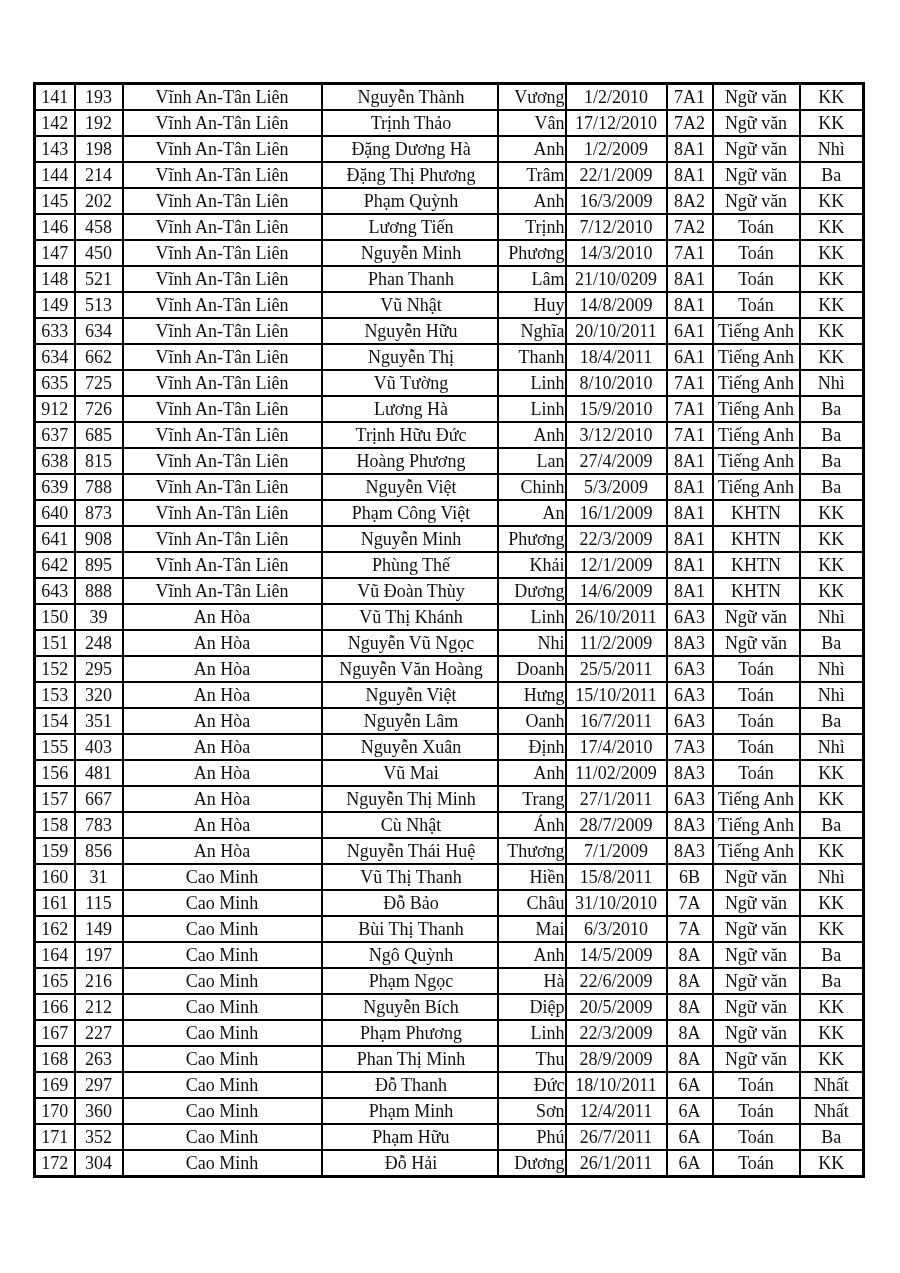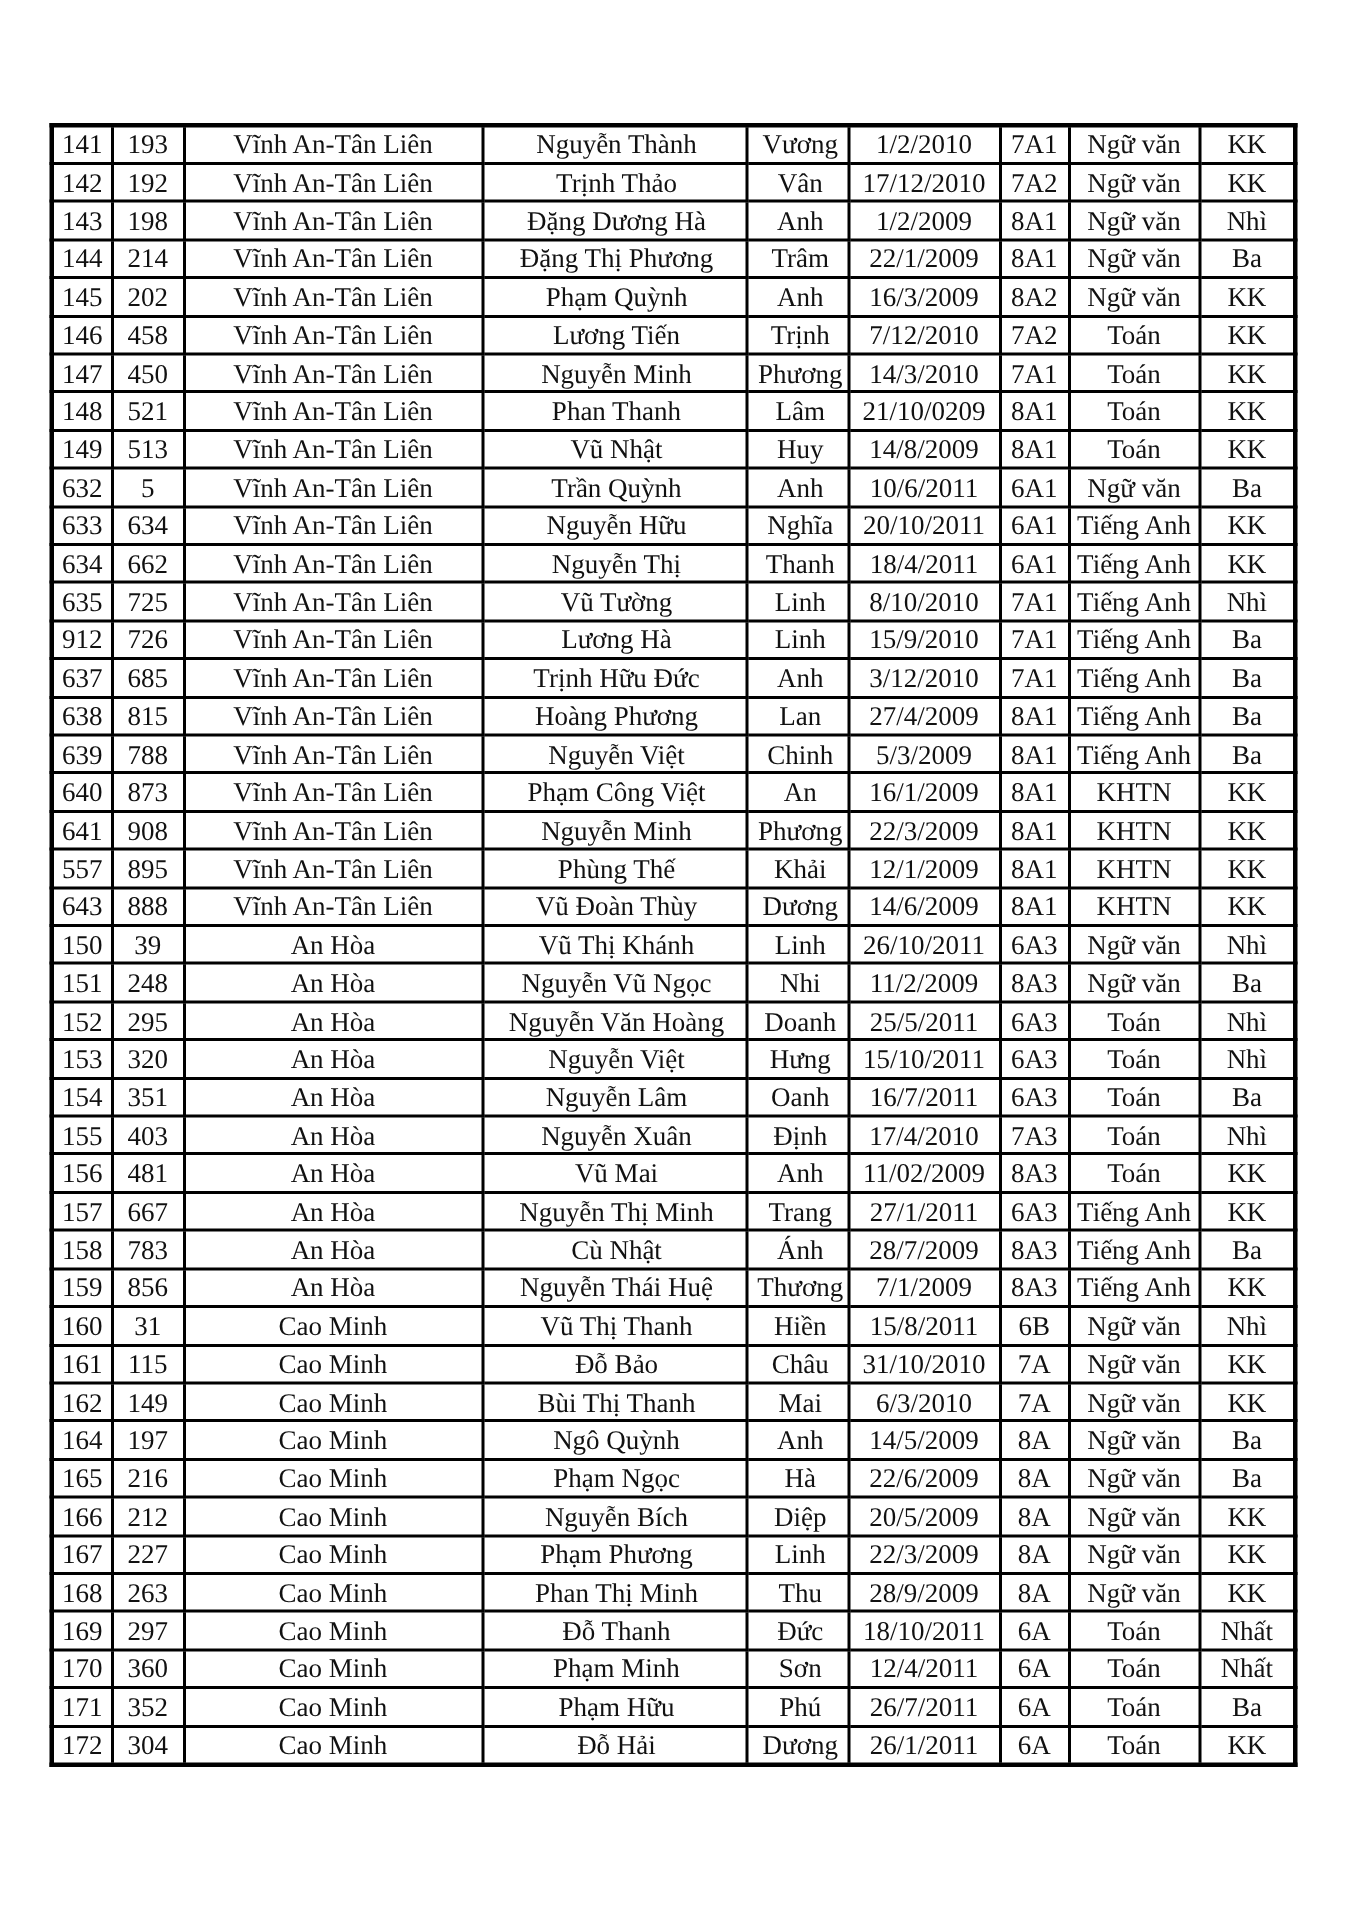--- a/index.html
+++ b/index.html
@@ -43,21 +43,21 @@
     vertical-align: middle;
     line-height: 1;
     text-align: center;
   }
   
   table.results td.c3 {
     text-align: center;
     padding-left: 3px;
   }
   table.results td.c4 {
-    text-align: center;
+    text-align: right;
     padding-left: 4px;
   }
 </style>
 </head>
 <body>
 
 <div class="page" style="background: rgb(255, 255, 255);">
   <table class="results" style="color: rgb(17, 17, 17); border-color: rgb(0, 0, 0);">
     <colgroup>
       <col style="width:40px">
@@ -164,31 +164,20 @@
           <td class="c1">513</td>
           <td class="c2">Vĩnh An-Tân Liên</td>
           <td class="c3">Vũ Nhật</td>
           <td class="c4">Huy</td>
           <td class="c5">14/8/2009</td>
           <td class="c6">8A1</td>
           <td class="c7">Toán</td>
           <td class="c8">KK</td>
         </tr>
         <tr>
-          <td class="c0">632</td>
-          <td class="c1">5</td>
-          <td class="c2">Vĩnh An-Tân Liên</td>
-          <td class="c3">Trần Quỳnh</td>
-          <td class="c4">Anh</td>
-          <td class="c5">10/6/2011</td>
-          <td class="c6">6A1</td>
-          <td class="c7">Ngữ văn</td>
-          <td class="c8">Ba</td>
-        </tr>
-        <tr>
           <td class="c0">633</td>
           <td class="c1">634</td>
           <td class="c2">Vĩnh An-Tân Liên</td>
           <td class="c3">Nguyễn Hữu</td>
           <td class="c4">Nghĩa</td>
           <td class="c5">20/10/2011</td>
           <td class="c6">6A1</td>
           <td class="c7">Tiếng Anh</td>
           <td class="c8">KK</td>
         </tr>
@@ -274,21 +263,21 @@
           <td class="c1">908</td>
           <td class="c2">Vĩnh An-Tân Liên</td>
           <td class="c3">Nguyễn Minh</td>
           <td class="c4">Phương</td>
           <td class="c5">22/3/2009</td>
           <td class="c6">8A1</td>
           <td class="c7">KHTN</td>
           <td class="c8">KK</td>
         </tr>
         <tr>
-          <td class="c0">557</td>
+          <td class="c0">642</td>
           <td class="c1">895</td>
           <td class="c2">Vĩnh An-Tân Liên</td>
           <td class="c3">Phùng Thế</td>
           <td class="c4">Khải</td>
           <td class="c5">12/1/2009</td>
           <td class="c6">8A1</td>
           <td class="c7">KHTN</td>
           <td class="c8">KK</td>
         </tr>
         <tr>

